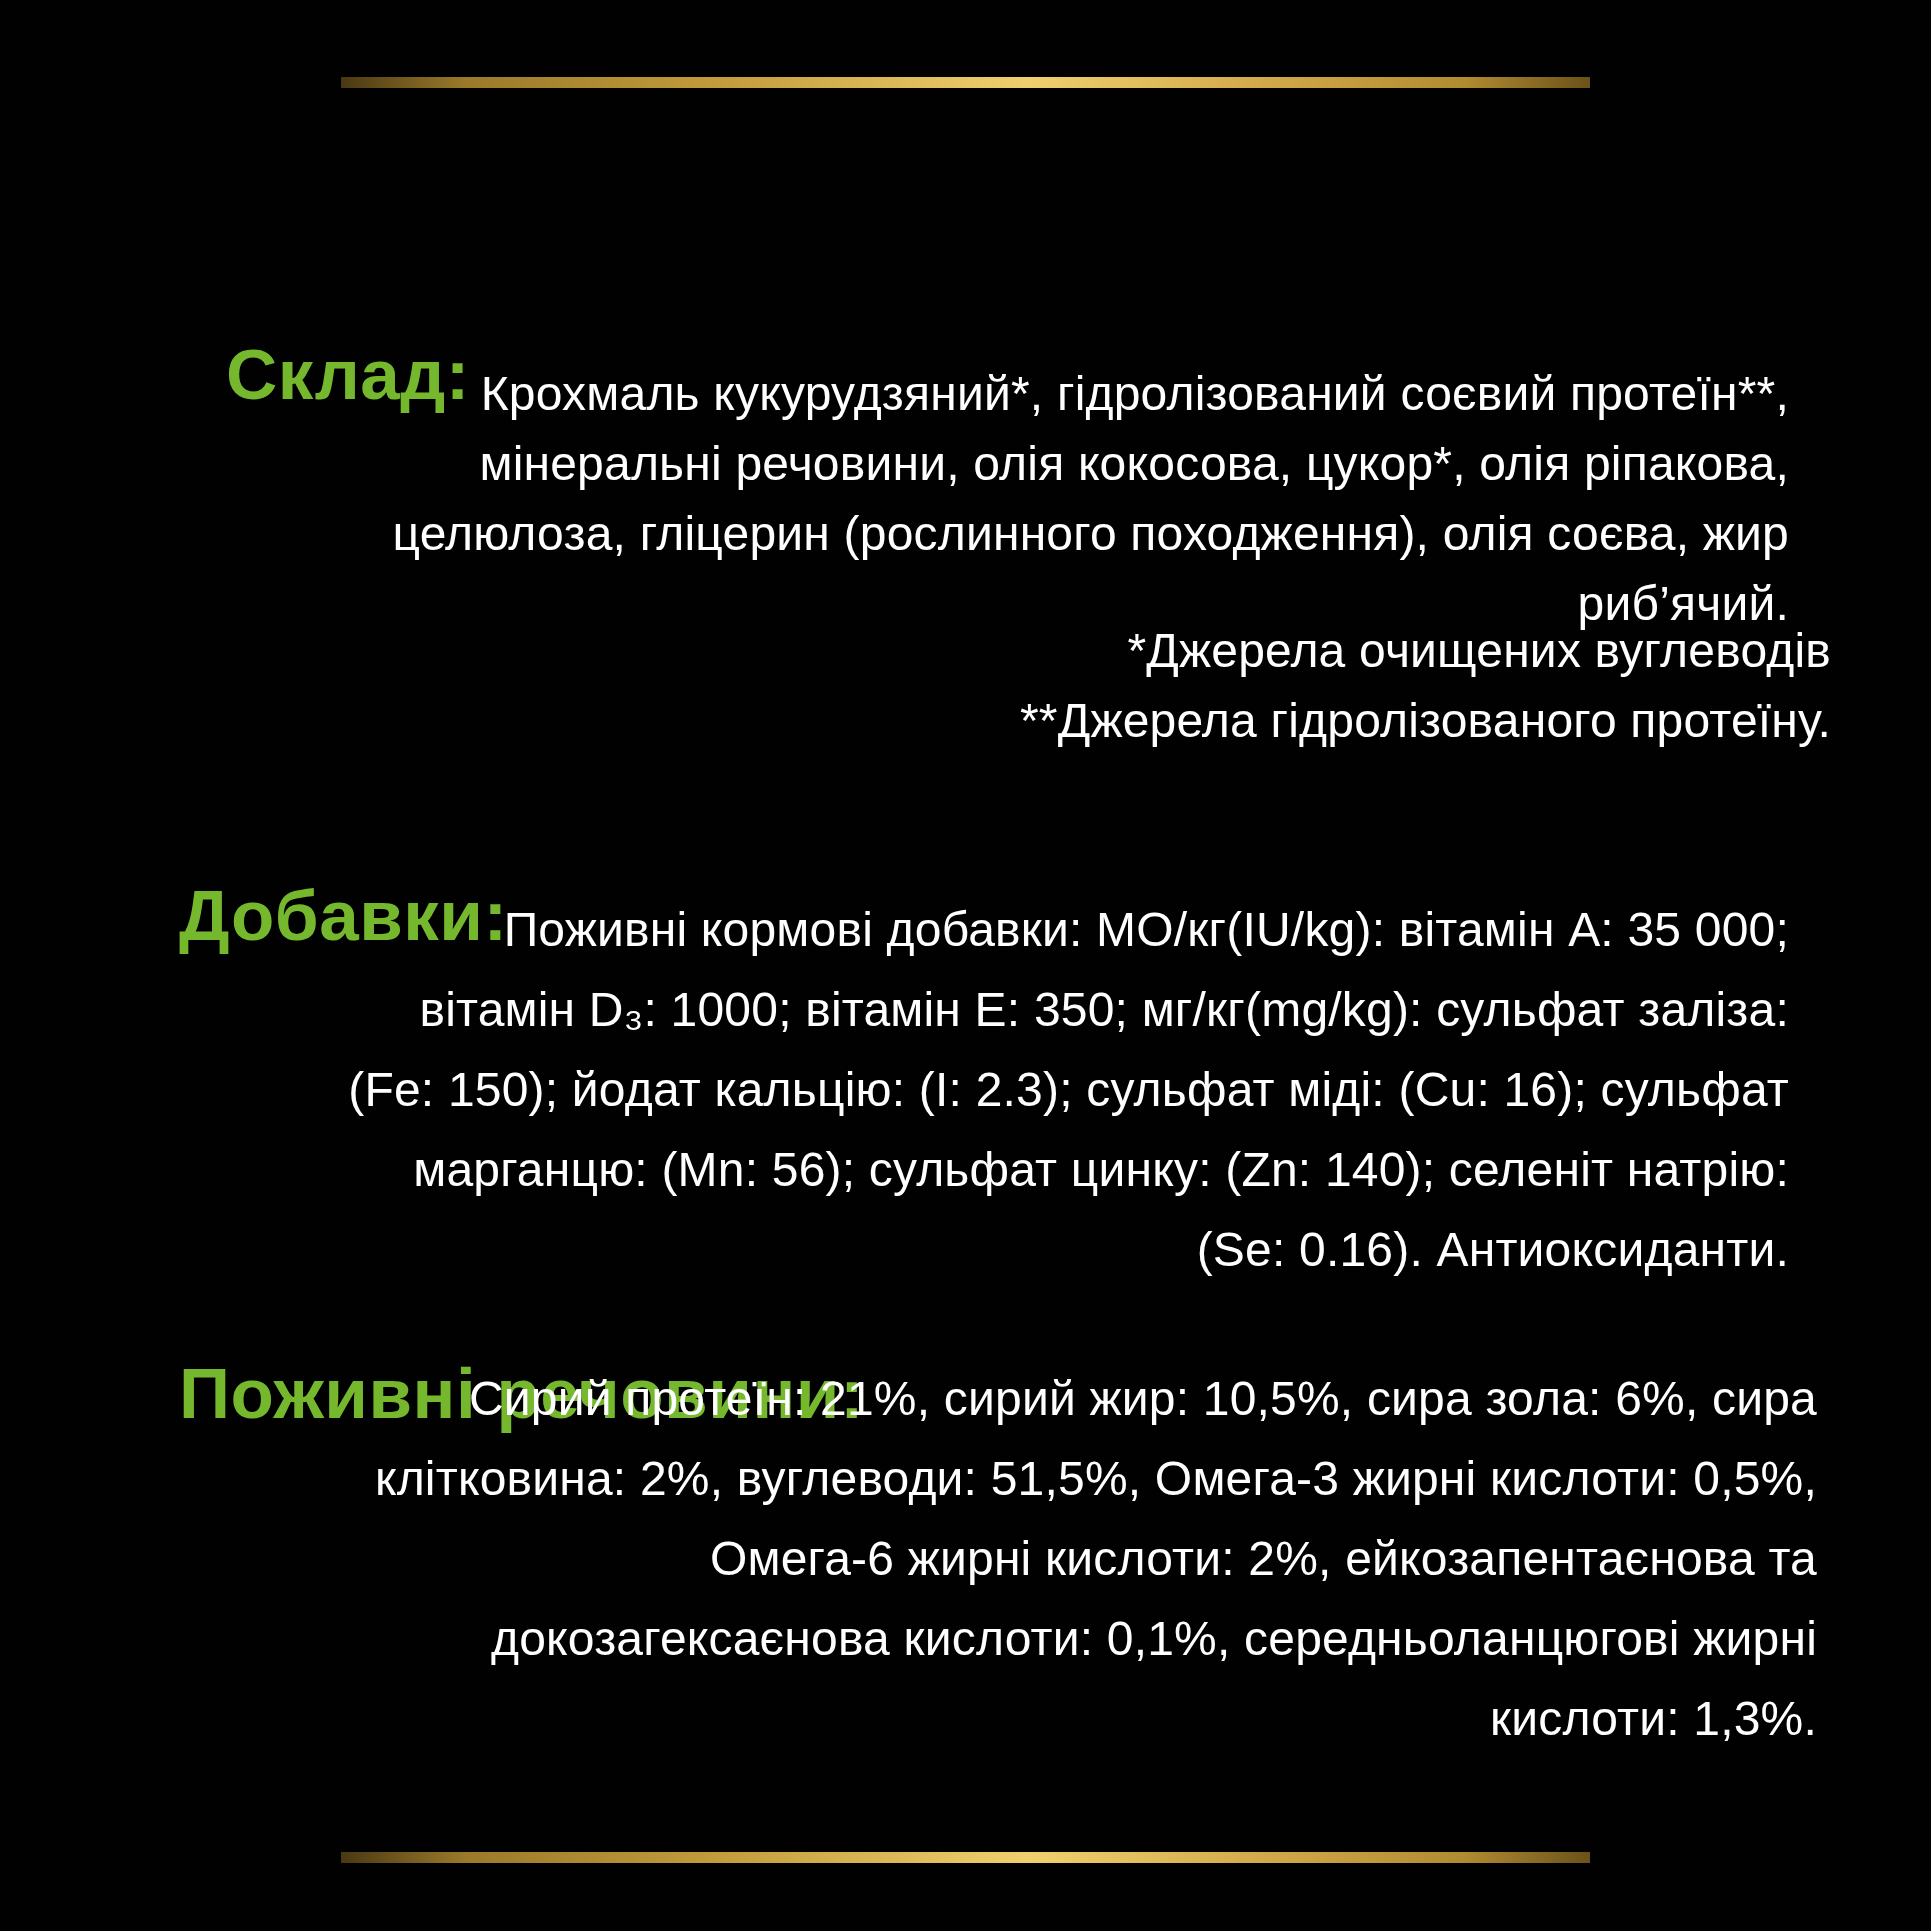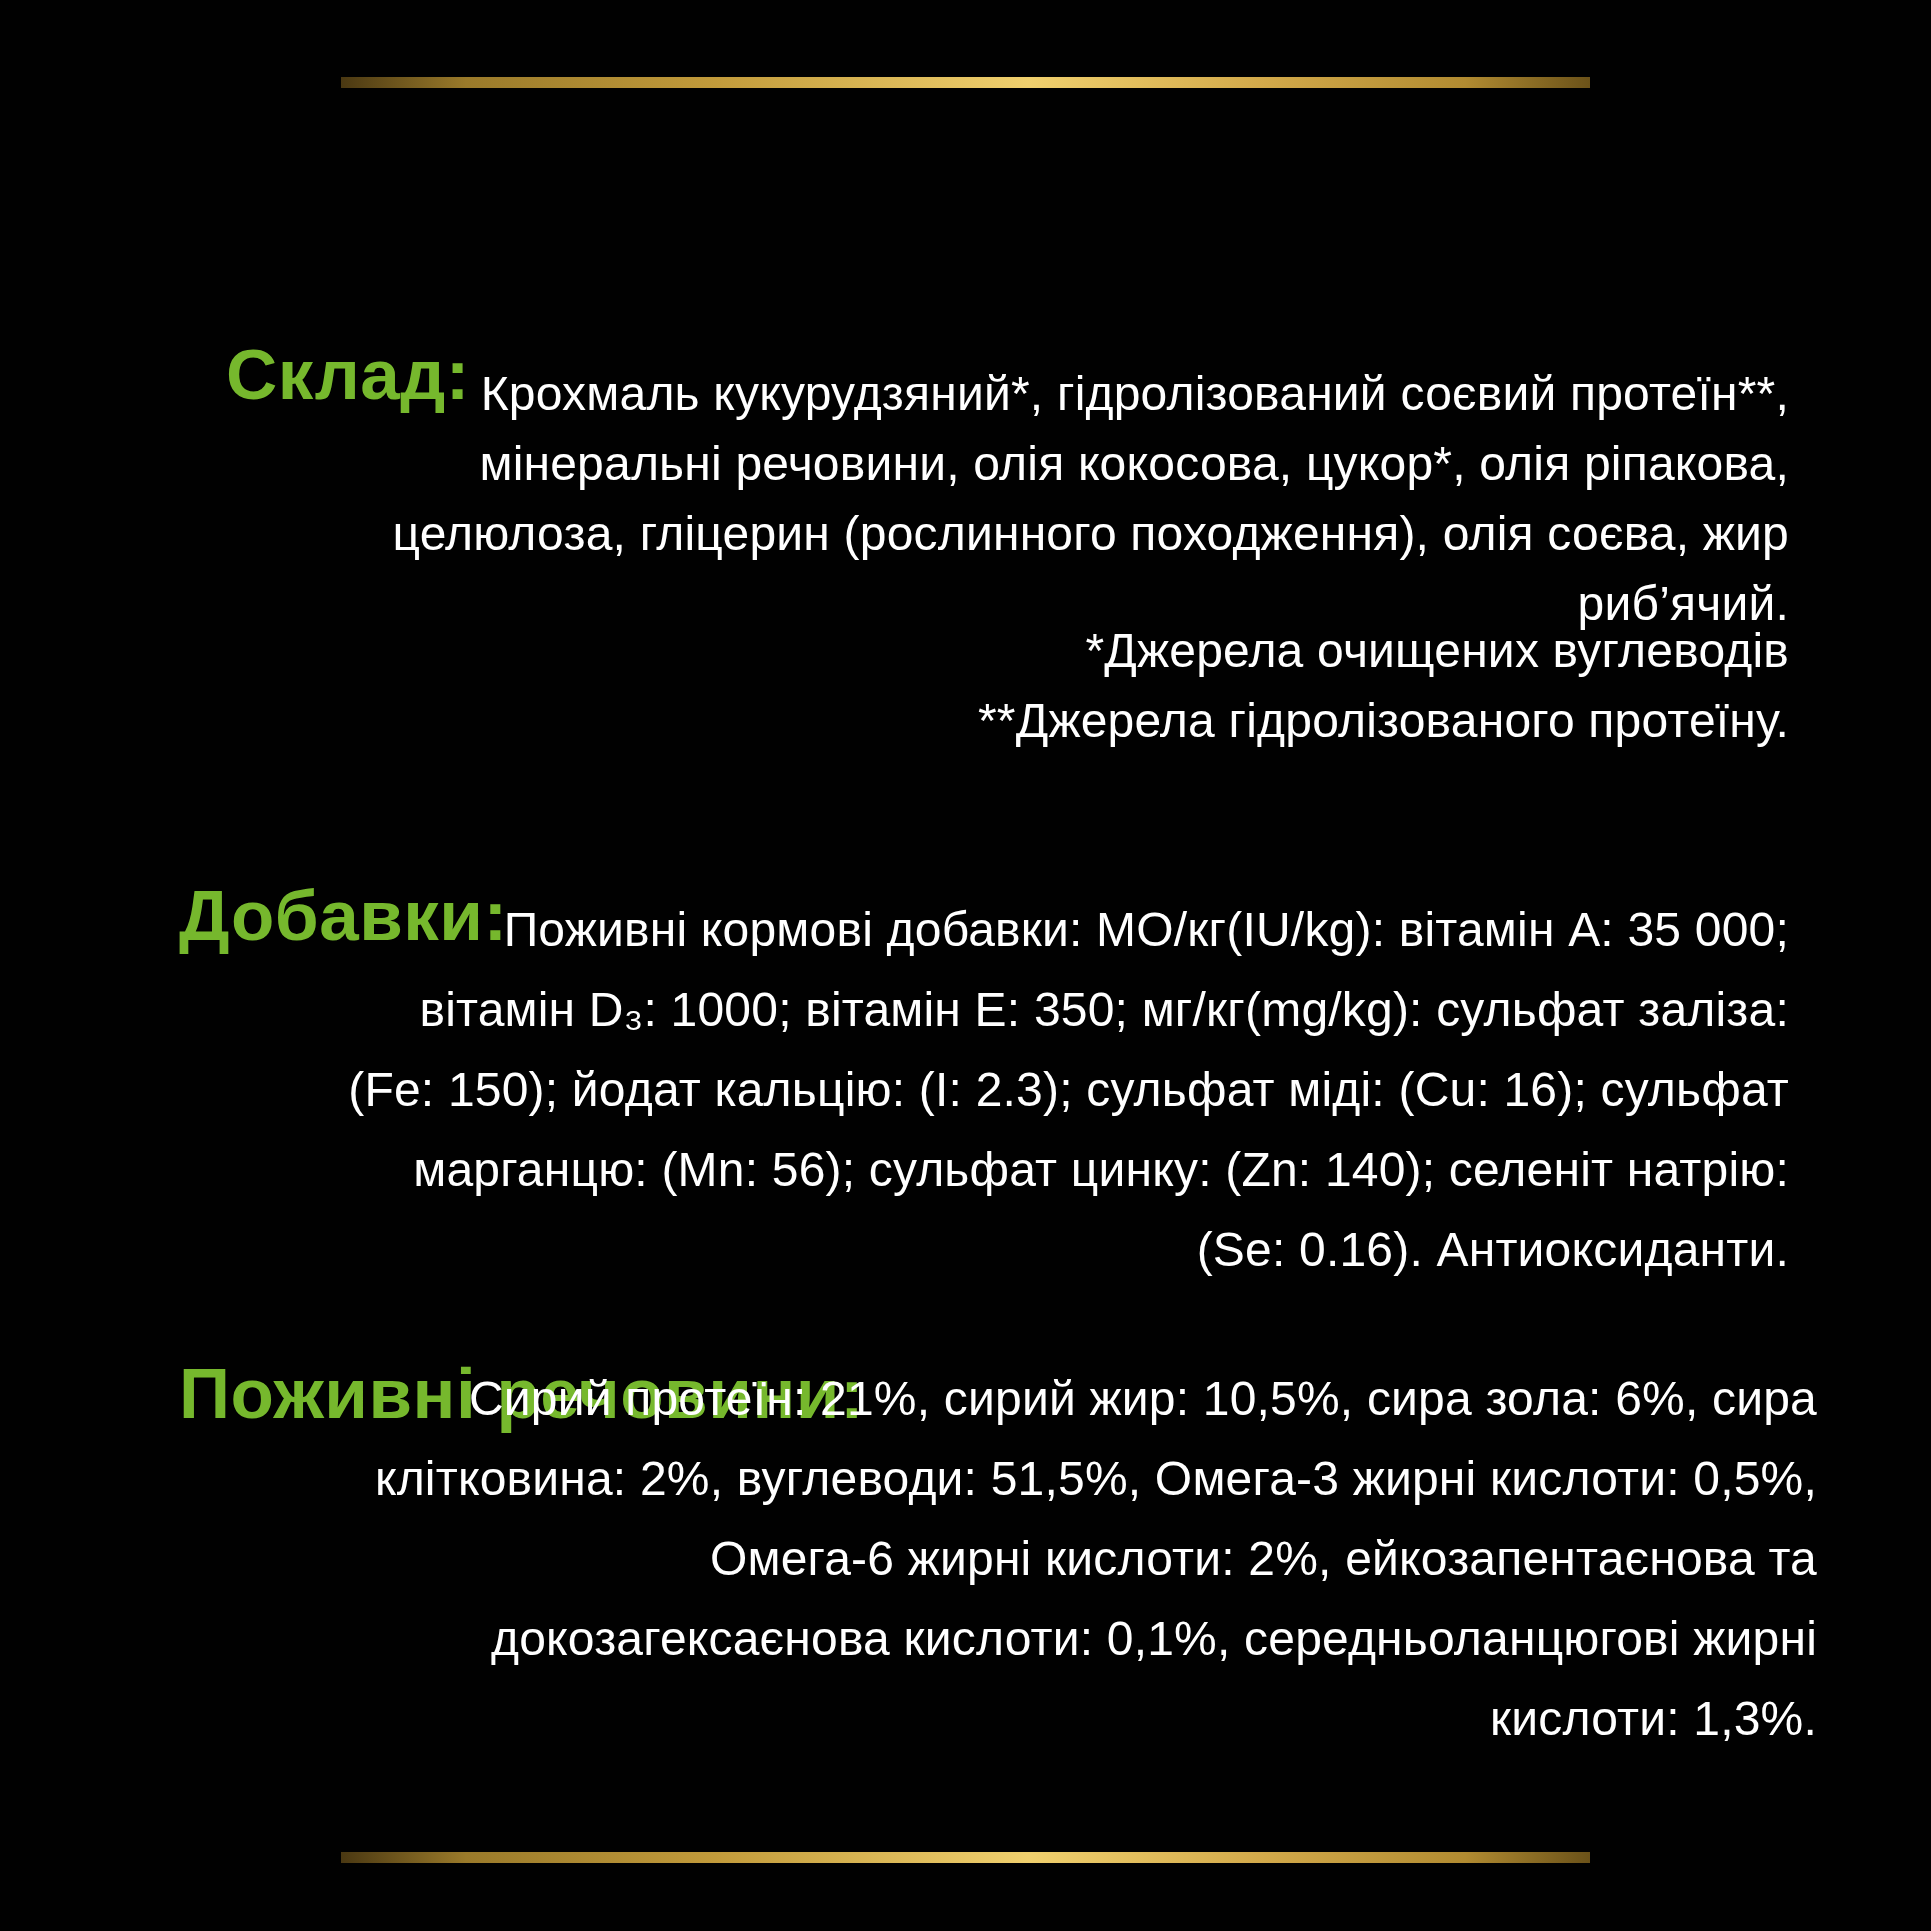--- a/index.html
+++ b/index.html
@@ -50,21 +50,21 @@
     font-weight: 400;
     white-space: pre-line;
     letter-spacing: 0.2px;
     text-align: right;
   }
   .lh72 { line-height: 70px; }
   .lh73 { line-height: 80px; }
 
   #composition-heading { top: 277px; margin-left: 47px; }
   #composition-body    { top: 359px; }
-  #composition-notes   { top: 616px; }
+  #composition-notes   { top: 616px; margin-left: 42px; }
 
   #additives-heading   { top: 818px; }
   #additives-body      { top: 890px; }
 
   #nutrients-heading   { top: 1296px; }
   #nutrients-body      { top: 1359px; margin-left: 28px; }
 </style>
 </head>
 <body>
 

